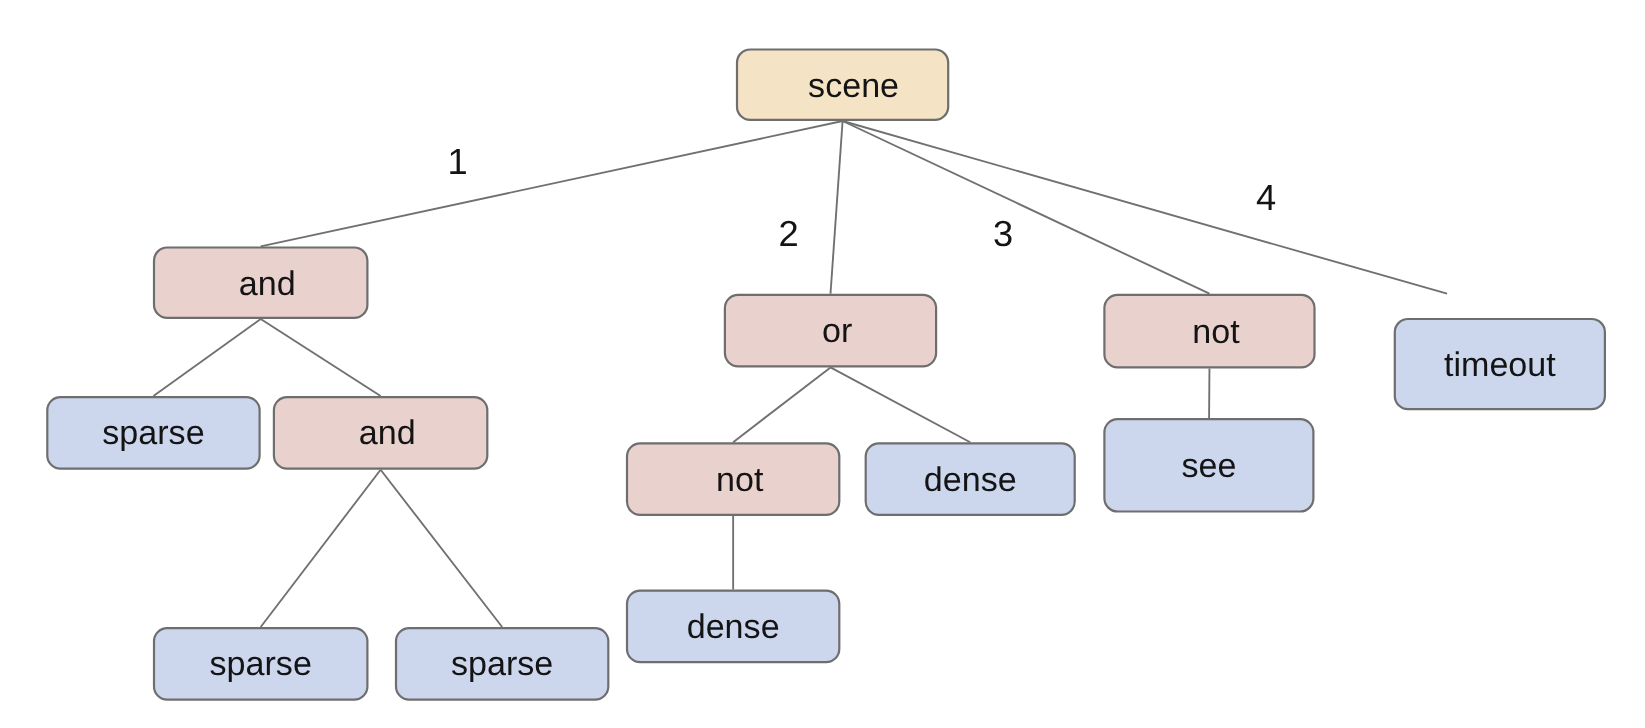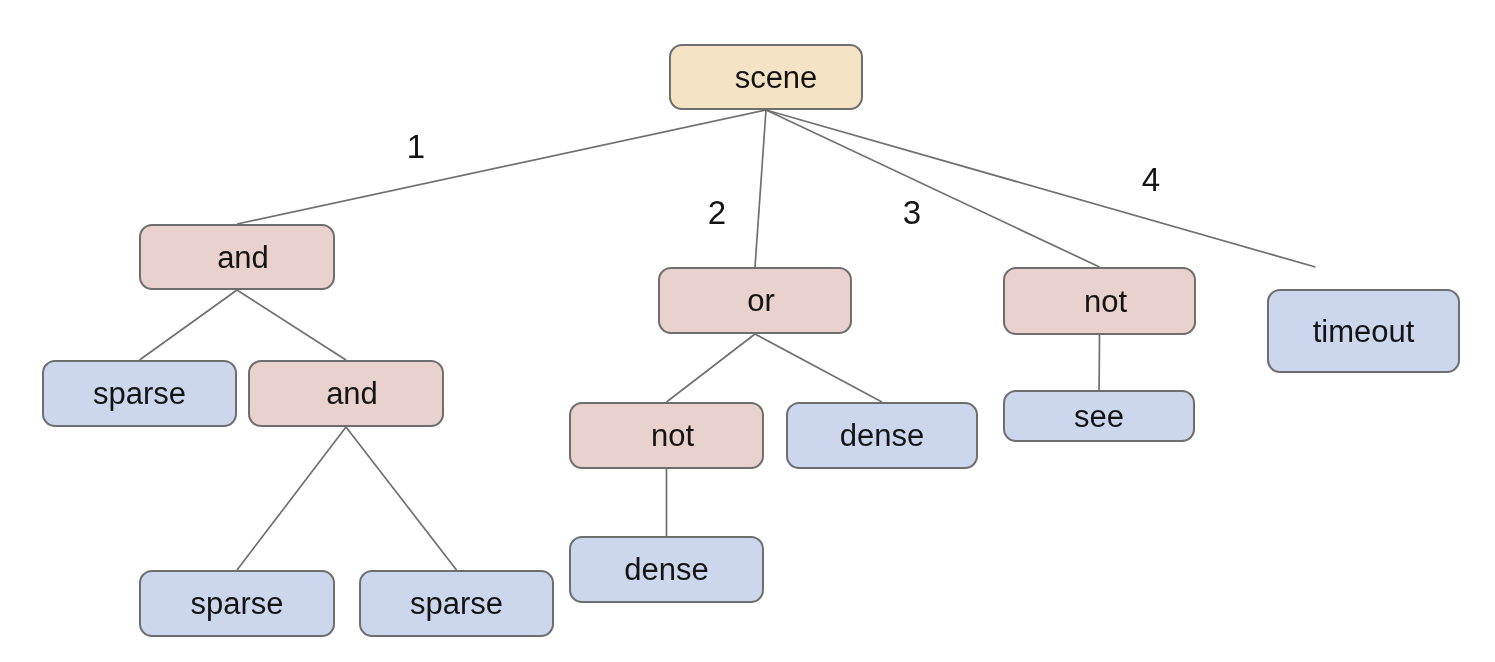--- a/index.html
+++ b/index.html
@@ -72,17 +72,17 @@
     <div class="edge-label" style="left: 1151px; top: 180px;">4</div>
     <div class="node root" style="left: 669px; top: 44px; width: 194px; height: 66px; padding-left: 20px;">scene</div>
     <div class="node operator" style="left: 139px; top: 224px; width: 196px; height: 66px;">and</div>
     <div class="node operator" style="left: 658px; top: 267px; width: 194px; height: 67px;">or</div>
     <div class="node operator" style="left: 1003px; top: 267px; width: 193px; height: 68px;">not</div>
     <div class="node leaf" style="left: 1267px; top: 267px; width: 193px; height: 84px; margin-top: 22px;">timeout</div>
     <div class="node leaf" style="left: 42px; top: 360px; width: 195px; height: 67px;">sparse</div>
     <div class="node operator" style="left: 248px; top: 360px; width: 196px; height: 67px;">and</div>
     <div class="node operator" style="left: 569px; top: 402px; width: 195px; height: 67px;">not</div>
     <div class="node leaf" style="left: 786px; top: 402px; width: 192px; height: 67px;">dense</div>
-    <div class="node leaf" style="left: 1003px; top: 390px; width: 192px; height: 52px;">see</div>
+    <div class="node leaf" style="left: 1003px; top: 380px; width: 192px; height: 86px;">see</div>
     <div class="node leaf" style="left: 569px; top: 536px; width: 195px; height: 67px;">dense</div>
     <div class="node leaf" style="left: 139px; top: 570px; width: 196px; height: 67px;">sparse</div>
     <div class="node leaf" style="left: 359px; top: 570px; width: 195px; height: 67px;">sparse</div>
   </div>
 
 </body></html>

